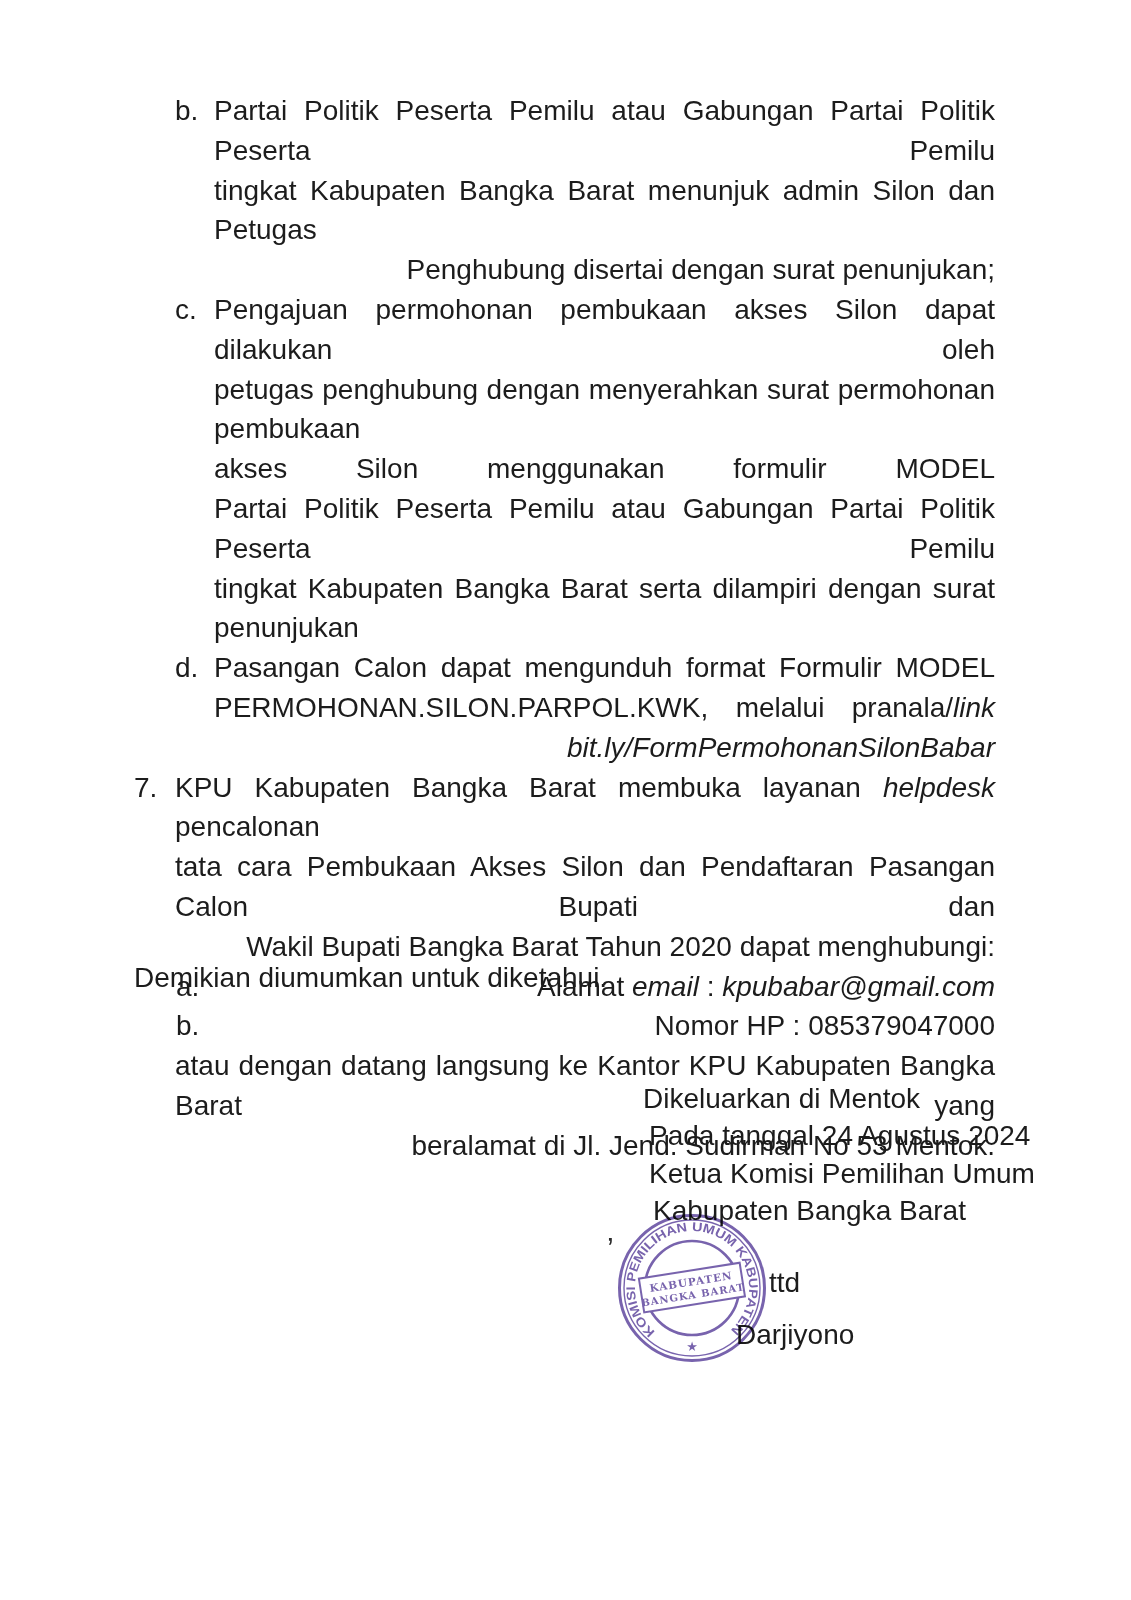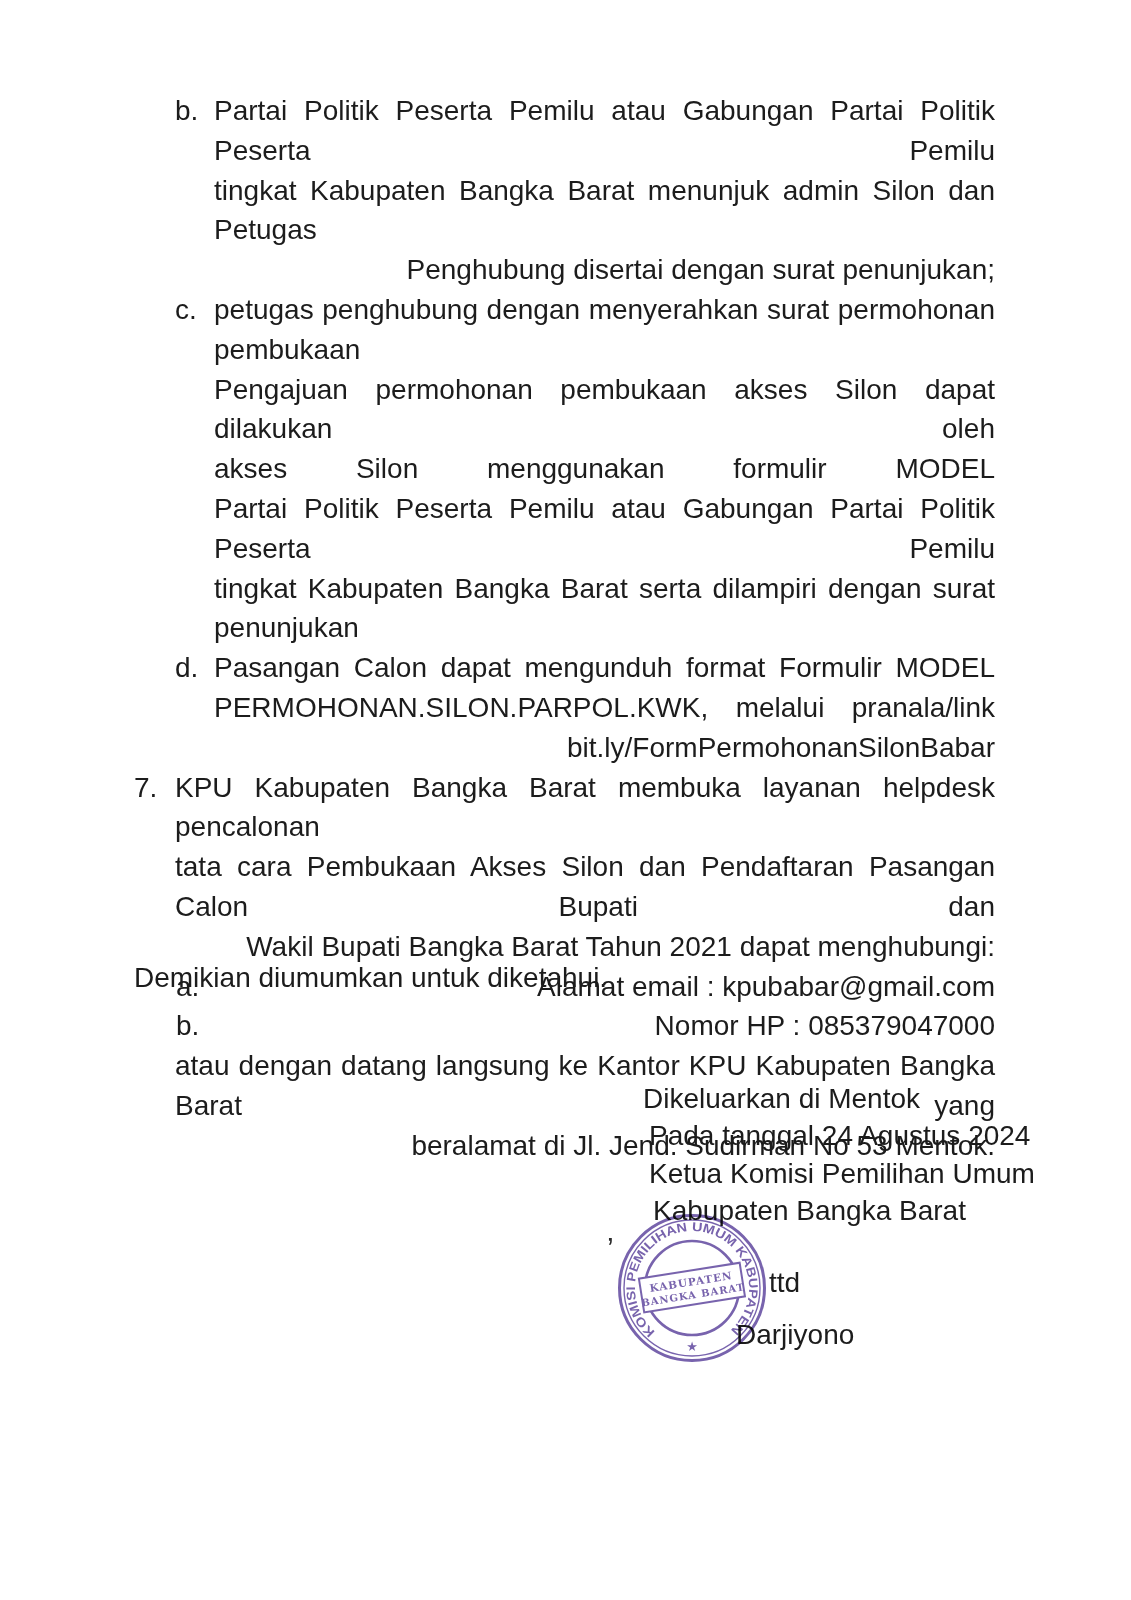--- a/index.html
+++ b/index.html
@@ -16,21 +16,21 @@
     color:var(--text);
     overflow:hidden;
   }
   
   #main-text{position:absolute;left:134px;top:91px;width:861px;}
   .bcd-item{display:flex;margin-left:41px;}
   .item-label{width:39px;flex:0 0 39px;line-height:39.8px;}
   .bcd-lines{width:781px;flex:0 0 781px;}
   .line{line-height:39.8px;text-align:right;}
   .line.j{text-align:justify;text-align-last:justify;}
-  .it{}
+  .it{font-style:italic;}
   #item7-row{display:flex;}
   .num-label{width:41px;flex:0 0 41px;line-height:39.8px;}
   .item7-body{width:820px;flex:0 0 820px;}
   .subitem{display:flex;margin-left:1px;}
   .sub-label{width:44px;flex:0 0 44px;line-height:39.8px;}
   .sub-text{flex:1;}
   
   #closing{position:absolute;left:134px;top:958px;line-height:39.8px;}
   
   .sig{position:absolute;line-height:32px;white-space:nowrap;}
@@ -63,42 +63,42 @@
           <div class="item-label">b.</div>
           <div class="bcd-lines">
             <div class="line j"><span class="seg">Partai Politik Peserta Pemilu atau Gabungan Partai Politik Peserta Pemilu</span></div>
             <div class="line j"><span class="seg">tingkat Kabupaten Bangka Barat menunjuk admin Silon dan Petugas</span></div>
             <div class="line"><span class="seg">Penghubung disertai dengan surat penunjukan;</span></div>
           </div>
         </div>
         <div class="bcd-item">
           <div class="item-label">c.</div>
           <div class="bcd-lines">
+            <div class="line j"><span class="seg">Pengajuan permohonan pembukaan akses Silon dapat dilakukan oleh</span></div>
             <div class="line j"><span class="seg">petugas penghubung dengan menyerahkan surat permohonan pembukaan</span></div>
-            <div class="line j"><span class="seg">Pengajuan permohonan pembukaan akses Silon dapat dilakukan oleh</span></div>
             <div class="line j"><span class="seg">akses Silon menggunakan formulir MODEL</span></div>
             <div class="line j"><span class="seg">Partai Politik Peserta Pemilu atau Gabungan Partai Politik Peserta Pemilu</span></div>
             <div class="line j"><span class="seg">tingkat Kabupaten Bangka Barat serta dilampiri dengan surat penunjukan</span></div>
           </div>
         </div>
         <div class="bcd-item">
           <div class="item-label">d.</div>
           <div class="bcd-lines">
             <div class="line j"><span class="seg">Pasangan Calon dapat mengunduh format Formulir MODEL</span></div>
             <div class="line j"><span class="seg">PERMOHONAN.SILON.PARPOL.KWK,</span> <span class="seg">melalui</span> <span class="seg">pranala/</span><span class="seg it">link</span></div>
             <div class="line"><span class="seg it">bit.ly/FormPermohonanSilonBabar</span></div>
           </div>
         </div>
       </div>
     <div id="item7-row">
       <div class="num-label">7.</div>
       <div class="item7-body" id="item7-body">
           <div class="line j"><span class="seg">KPU Kabupaten Bangka Barat membuka layanan</span> <span class="seg it">helpdesk</span> <span class="seg">pencalonan</span></div>
           <div class="line j"><span class="seg">tata cara Pembukaan Akses Silon dan Pendaftaran Pasangan Calon Bupati dan</span></div>
-          <div class="line"><span class="seg">Wakil Bupati Bangka Barat Tahun 2021 dapat menghubungi:</span></div>
+          <div class="line"><span class="seg">Wakil Bupati Bangka Barat Tahun 2020 dapat menghubungi:</span></div>
           <div class="subitem">
             <div class="sub-label">a.</div>
             <div class="sub-text">
               <div class="line"><span class="seg">Alamat</span> <span class="seg it">email</span> <span class="seg">:</span> <span class="seg it">kpubabar@gmail.com</span></div>
             </div>
           </div>
           <div class="subitem">
             <div class="sub-label">b.</div>
             <div class="sub-text">
               <div class="line"><span class="seg">Nomor HP : 085379047000</span></div>

